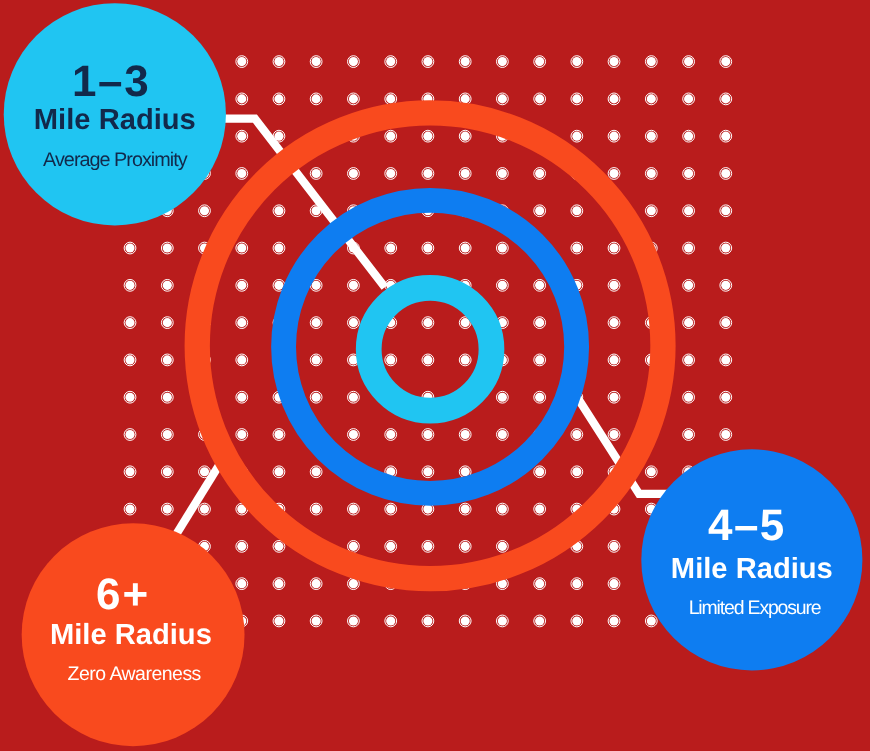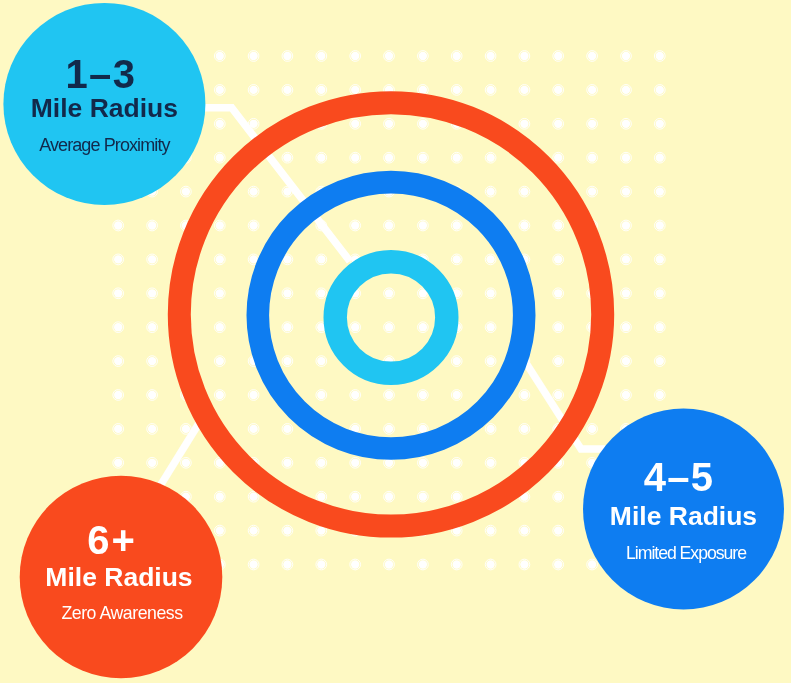--- a/index.html
+++ b/index.html
@@ -1,16 +1,16 @@
 <!DOCTYPE html>
 <html><head>
 <meta charset="utf-8">
 <style>
   html,body{margin:0;padding:0;background:#000;}
-  #stage{position:relative;width:791px;height:683px;background:#fef9c3;overflow:hidden;}
+  #stage{position:relative;width:791px;height:683px;background:#b91c1c;overflow:hidden;}
   svg{position:absolute;left:0;top:0;}
   text{font-family:"Liberation Sans",sans-serif;}
 </style>
 </head>
 <body>
 <div id="stage">
 <svg width="791" height="683" viewBox="0 0 791 683">
   <g fill="none" stroke="#ffffff" stroke-width="0.9">
 <circle cx="118.2" cy="56.0" r="5.35"></circle>
         <circle cx="118.2" cy="89.9" r="5.35"></circle>

